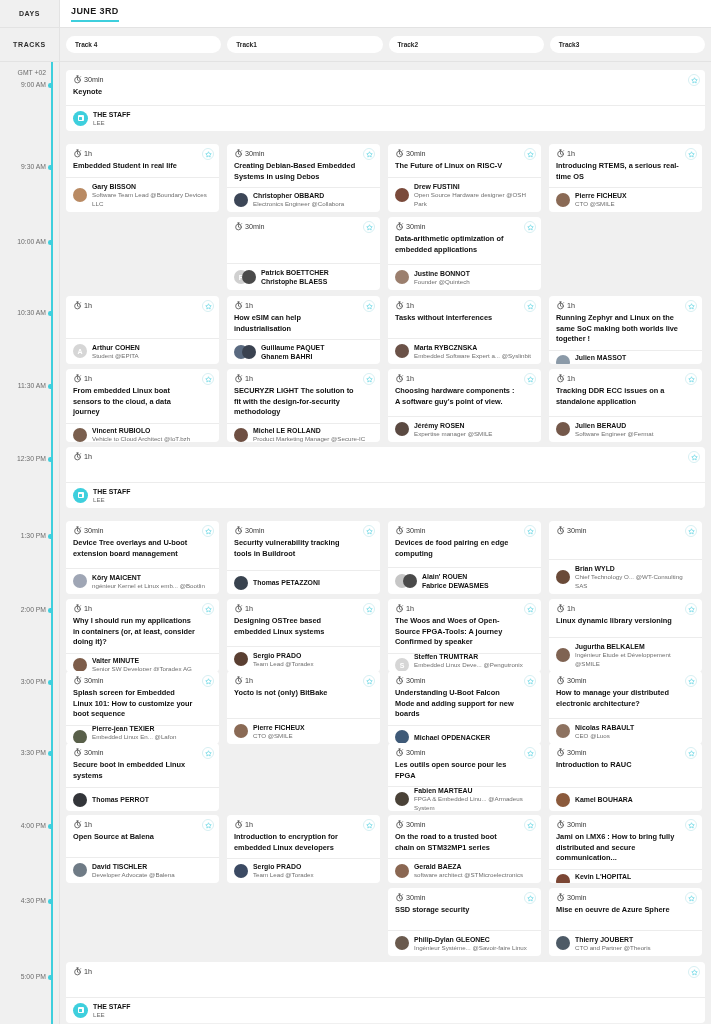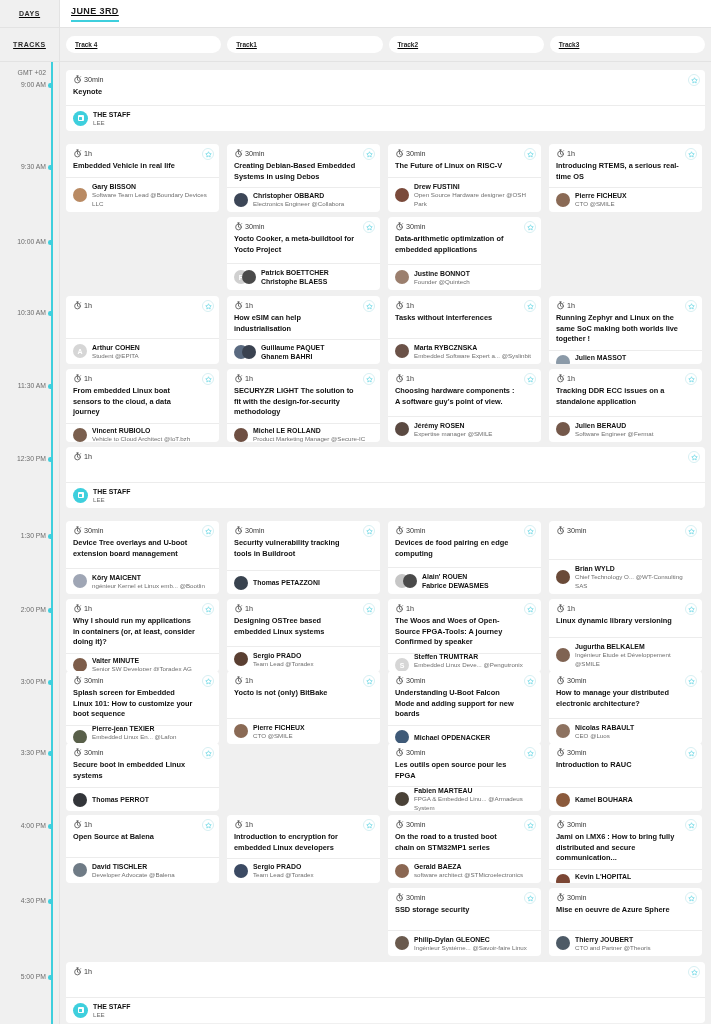--- a/index.html
+++ b/index.html
@@ -2,21 +2,21 @@
 <html><head>
 <meta charset="utf-8">
 <style>
   * { box-sizing: border-box; margin: 0; padding: 0; }
   html, body {
     width: 711px; height: 1024px;
     background: #ffffff;
     font-family: "Liberation Sans", sans-serif;
     overflow: hidden;
   }
-  .app { width: 711px; height: 871px; position: relative; background: #fff; text-decoration: underline; }
+  .app { width: 711px; height: 871px; position: relative; background: #fff; }
 
   
   .hdr-days { display: flex; height: 28px; border-bottom: 1px solid #e3e3e3; background:#fff; }
   .side-label {
     width: 60px; min-width: 60px;
     background: #f0f0f0;
     display: flex; align-items: center; justify-content: center;
     font-size: 7px; font-weight: bold; letter-spacing: .6px; color: #2b2b2b;
     border-right: 1px solid #e3e3e3;
   }
@@ -240,21 +240,21 @@
                 <svg class="clock-ico" viewBox="0 0 24 24" fill="none" stroke="#444" stroke-width="2" stroke-linecap="round">
                   <circle cx="12" cy="13.5" r="7.6"></circle>
                   <path d="M12 9.5V13.5L14.6 15.4"></path>
                   <path d="M9.6 2.6h4.8"></path>
                   <path d="M12 2.6v3.3"></path>
                   <path d="M18.4 6.2l1.6-1.6"></path>
                 </svg>
               </span>
               <span class="dur-txt">1h</span>
             </div>
-            <div class="ttl">Embedded Vehicle in real life</div>
+            <div class="ttl">Embedded Student in real life</div>
             <div class="star-btn">
               <svg class="star-ico" viewBox="0 0 24 24" fill="none" stroke="#6fd9e6" stroke-width="2.6" stroke-linejoin="round">
                 <path d="M12 2.6l2.9 6 6.5.9-4.7 4.6 1.1 6.5L12 17.5 6.2 20.6l1.1-6.5L2.6 9.5l6.5-.9z"></path>
               </svg>
             </div>
           </div>
           <div class="card-btm">
             <div class="av-wrap">
               <div class="av" style="background: rgb(185, 138, 99);"></div>
             </div>
@@ -364,21 +364,20 @@
                 <svg class="clock-ico" viewBox="0 0 24 24" fill="none" stroke="#444" stroke-width="2" stroke-linecap="round">
                   <circle cx="12" cy="13.5" r="7.6"></circle>
                   <path d="M12 9.5V13.5L14.6 15.4"></path>
                   <path d="M9.6 2.6h4.8"></path>
                   <path d="M12 2.6v3.3"></path>
                   <path d="M18.4 6.2l1.6-1.6"></path>
                 </svg>
               </span>
               <span class="dur-txt">30min</span>
             </div>
-            <div class="ttl">Yocto Cooker, a meta-buildtool for Yocto Project</div>
             <div class="star-btn">
               <svg class="star-ico" viewBox="0 0 24 24" fill="none" stroke="#6fd9e6" stroke-width="2.6" stroke-linejoin="round">
                 <path d="M12 2.6l2.9 6 6.5.9-4.7 4.6 1.1 6.5L12 17.5 6.2 20.6l1.1-6.5L2.6 9.5l6.5-.9z"></path>
               </svg>
             </div>
           </div>
           <div class="card-btm">
             <div class="av-wrap">
               <div class="av" style="background: rgb(208, 208, 208);">P</div>
               <div class="av dup" style="background: rgb(74, 74, 74);"></div>

